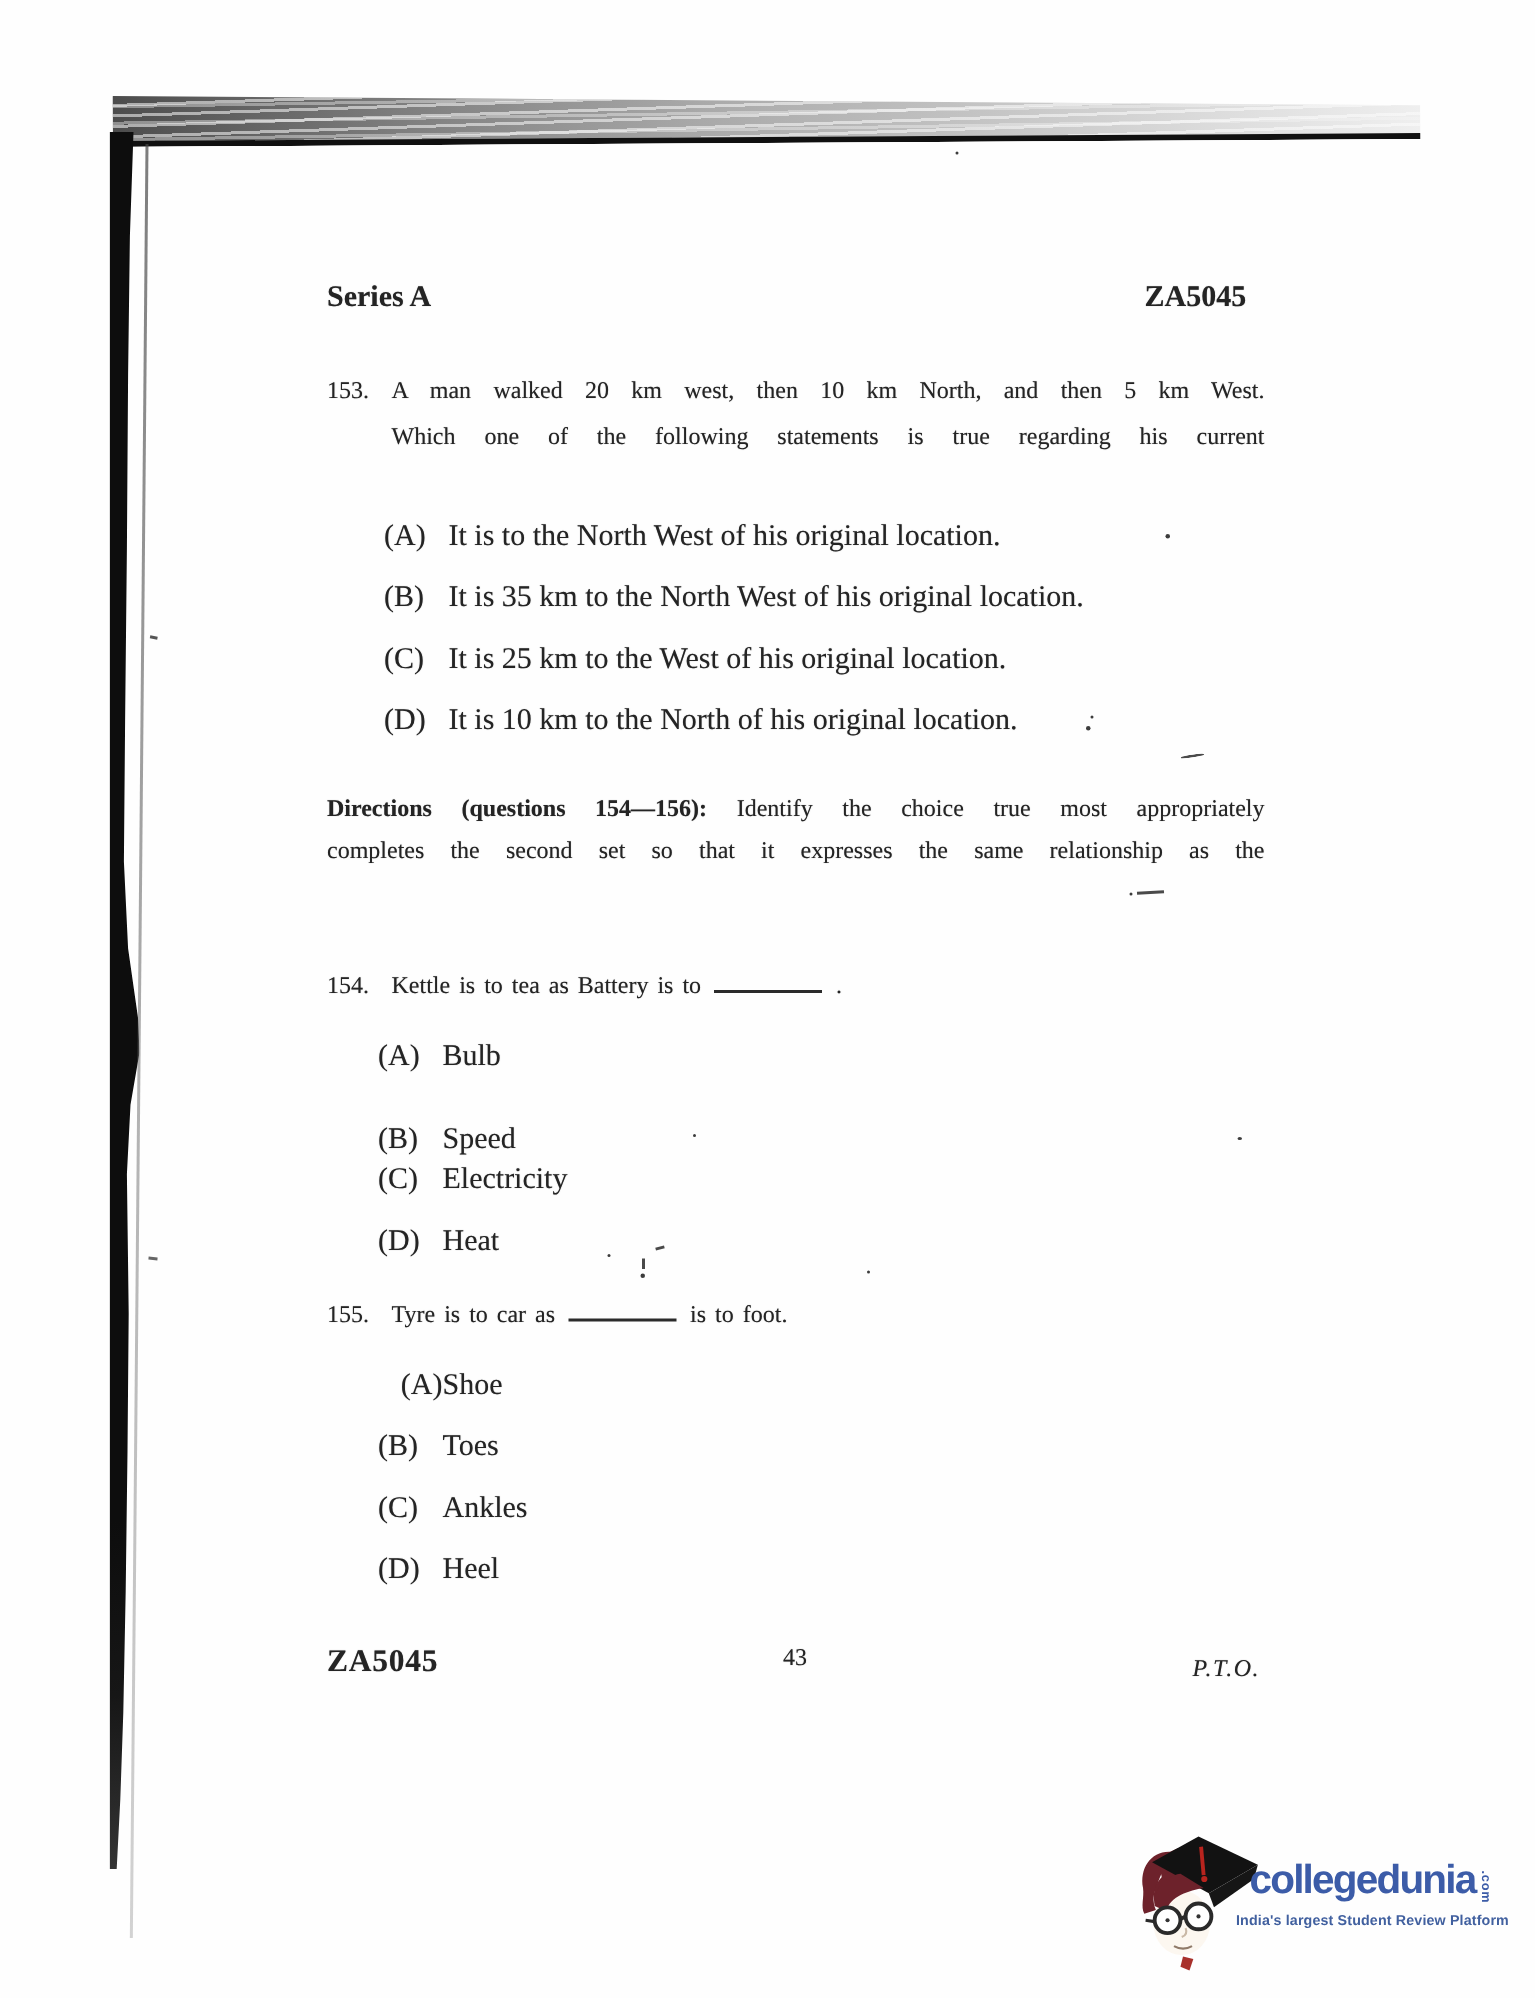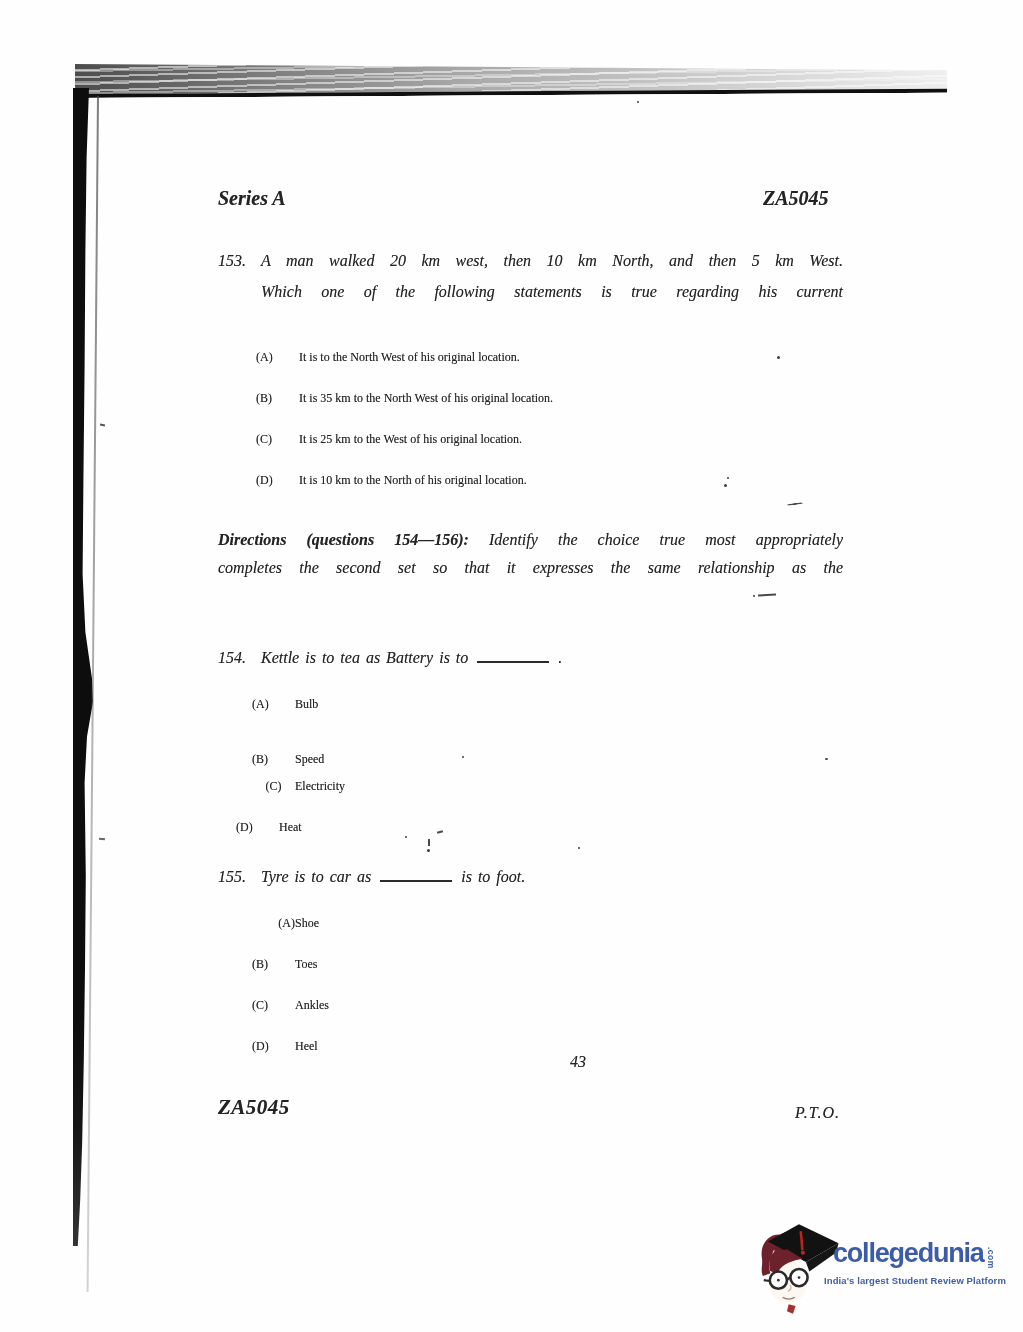--- a/index.html
+++ b/index.html
@@ -1,21 +1,21 @@
 <!DOCTYPE html>
 <html><head>
 <meta charset="utf-8">
 <style>
   html,body{margin:0;padding:0;background:#ffffff;}
   .page{
     position:relative;width:1023px;height:1332px;background:#fefefe;
     overflow:hidden;font-family:"Liberation Serif", serif;color:#242424;
   }
   .t{position:absolute;font-size:16px;line-height:20px;color:#242424;
-     text-shadow:0 0 0.6px rgba(50,50,50,0.5);font-style:italic;}
+     text-shadow:0 0 0.6px rgba(50,50,50,0.5);}
   .bold{font-weight:bold;}
   .italic{font-style:italic;}
 
   
   .top-band{
     position:absolute;left:75px;top:64px;width:872px;height:30px;
     transform:rotate(-0.35deg);transform-origin:left center;
     background:
       repeating-linear-gradient(-1.6deg, rgba(255,255,255,0) 0 5px, rgba(252,252,252,0.55) 5px 7px),
       repeating-linear-gradient(-0.6deg, rgba(255,255,255,0) 0 9px, rgba(245,245,245,0.4) 9px 11px),
@@ -35,33 +35,33 @@
   }
 
   
   .ln{font-size:16px;line-height:31px;word-spacing:3px;}
   .just{text-align:justify;text-align-last:justify;}
   #q153-num{left:218px;top:245px;}
   #q153-text{left:261px;top:245px;width:582px;}
   #directions{left:218px;top:526px;width:625px;}
   #directions .ln{line-height:28px;}
 
-  .opt{position:absolute;left:256px;font-size:12px;line-height:20px;
+  .opt{position:absolute;left:256px;font-size:20px;line-height:20px;
        text-shadow:0 0 0.6px rgba(50,50,50,0.5);}
   .ol{display:inline-block;width:43px;}
 
   #q154-num{left:218px;top:648px;}
   #q154-line{left:261px;top:648px;word-spacing:2px;}
   #q155-num{left:218px;top:867px;}
   #q155-line{left:261px;top:867px;word-spacing:2px;}
   .blank{display:inline-block;width:72px;height:5px;
          border-bottom:2px solid #2b2b2b;margin:0 9px;}
 
   #ftr-code{left:218px;top:1097px;font-size:21px;letter-spacing:0.5px;}
-  #ftr-page{left:522px;top:1052px;margin-left:48px;}
+  #ftr-page{left:522px;top:1096px;}
   #ftr-pto{left:795px;top:1103px;letter-spacing:1px;}
 
   
   .spk{position:absolute;background:#3c3c3c;border-radius:50%;}
   .bar-mark{position:absolute;background:#4a4a4a;}
 
   
   .wm-brand{position:absolute;left:833px;top:1238px;
     font-family:"Liberation Sans",sans-serif;font-weight:bold;
     font-size:27px;letter-spacing:-1.2px;}
@@ -112,24 +112,24 @@
   <div id="q154-num" class="t">154.</div>
   <div id="q154-line" class="t">
     <span>Kettle is to tea as Battery is to</span><span class="blank"></span><span>.</span>
   </div>
   <div class="opt" style="top:694px;left:252px;">
     <span class="ol">(A)</span><span>Bulb</span>
   </div>
   <div class="opt" style="top:749px;left:252px;">
     <span class="ol">(B)</span><span>Speed</span>
   </div>
-  <div class="opt" style="top:776px;left:252px;text-align:center;">
+  <div class="opt" style="top:776px;left:252px;">
     <span class="ol">(C)</span><span>Electricity</span>
   </div>
-  <div class="opt" style="top:817px;left:236px;">
+  <div class="opt" style="top:817px;left:252px;">
     <span class="ol">(D)</span><span>Heat</span>
   </div>
 
   <div id="q155-num" class="t">155.</div>
   <div id="q155-line" class="t">
     <span>Tyre is to car as</span><span class="blank"></span><span>is to foot.</span>
   </div>
   <div class="opt" style="top:913px;left:252px;text-align:right;">
     <span class="ol">(A)</span><span>Shoe</span>
   </div>

